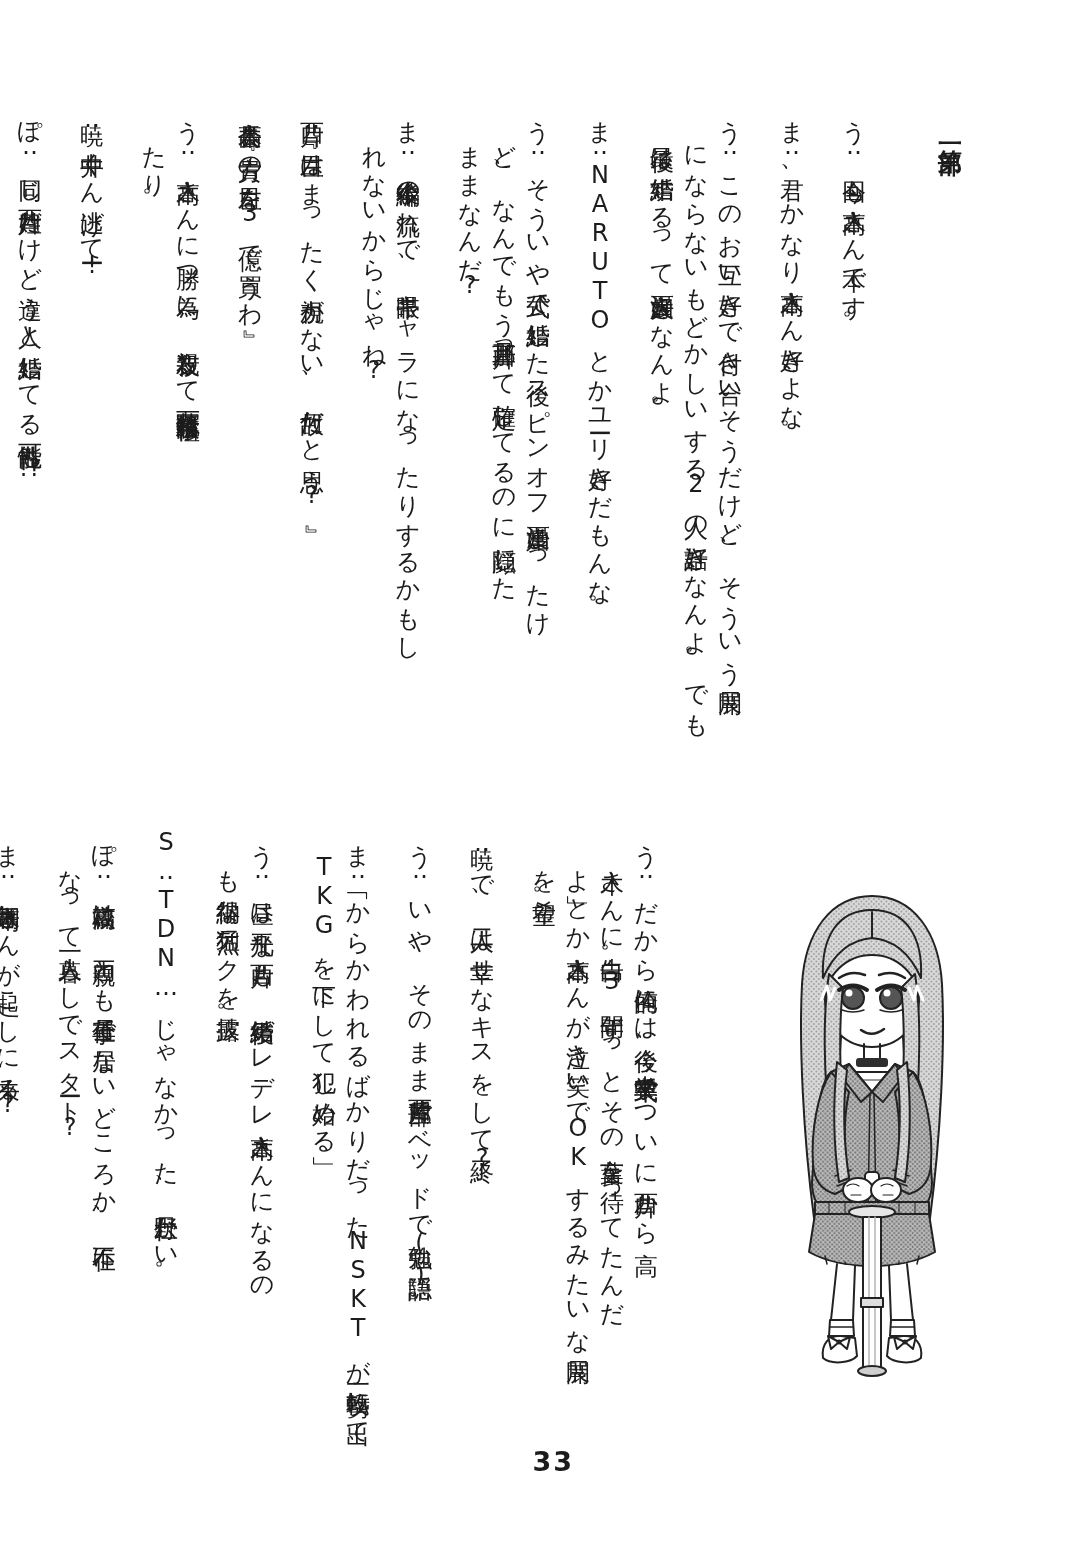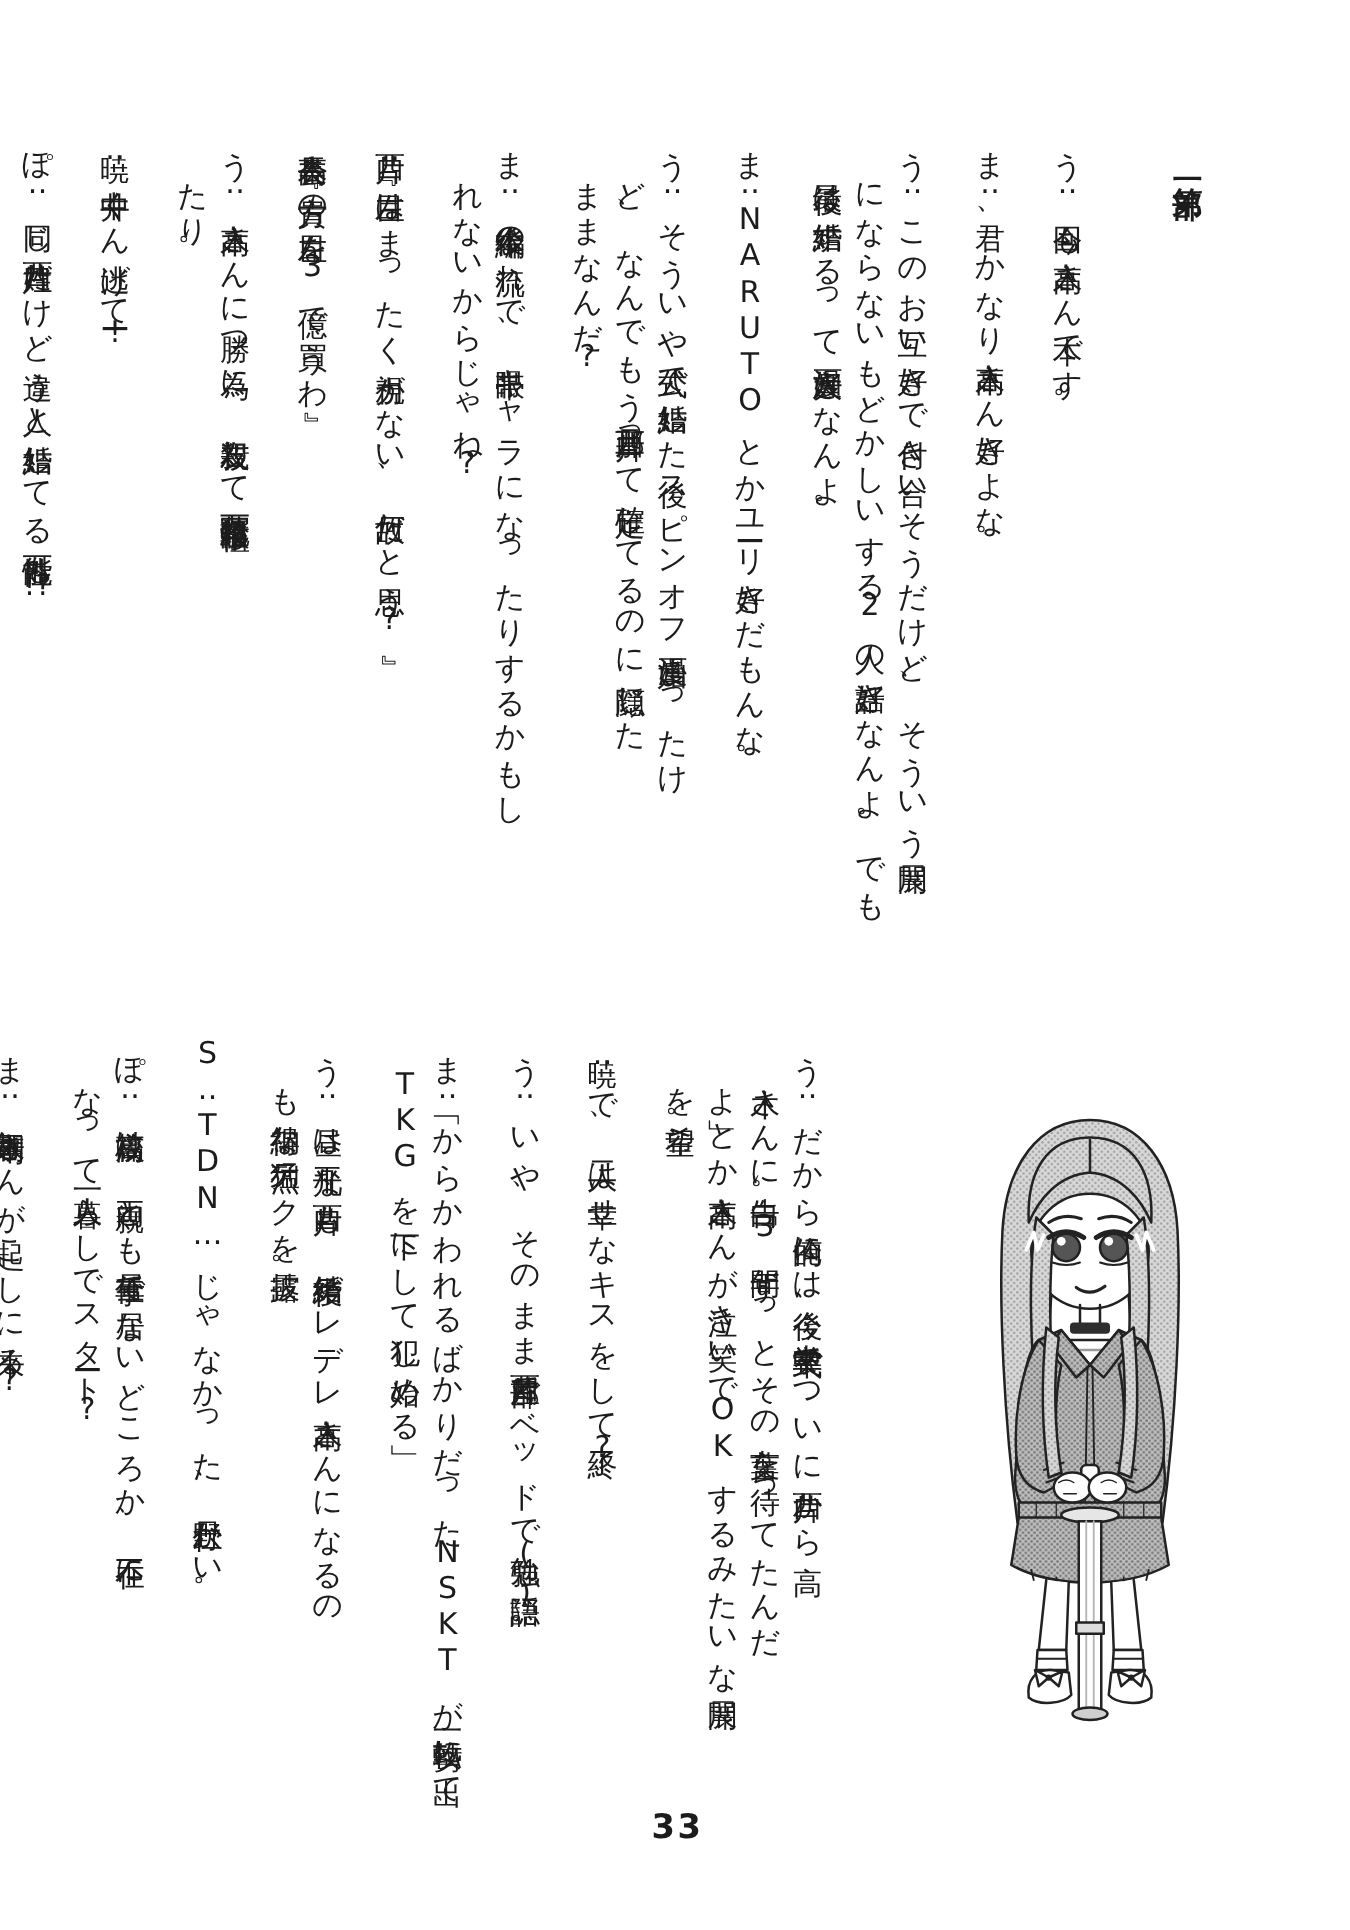--- a/index.html
+++ b/index.html
@@ -35,21 +35,21 @@
     text-indent: 0;
     margin-left: 34px;   
     font-weight: 600;
   }
   .tcy { text-combine-upright: all; letter-spacing: 0; }
   .page-number {
     position: absolute;
     left: 510px;
     top: 1446px;
     width: 64px;
-    text-align: center;
+    text-align: right;
     font-size: 27px;
     font-weight: bold;
     letter-spacing: 2px;
   }
   #illo { position: absolute; left: 785px; top: 880px; }
   #illo * { vector-effect: non-scaling-stroke; }
 </style>
 </head>
 <body>
 

